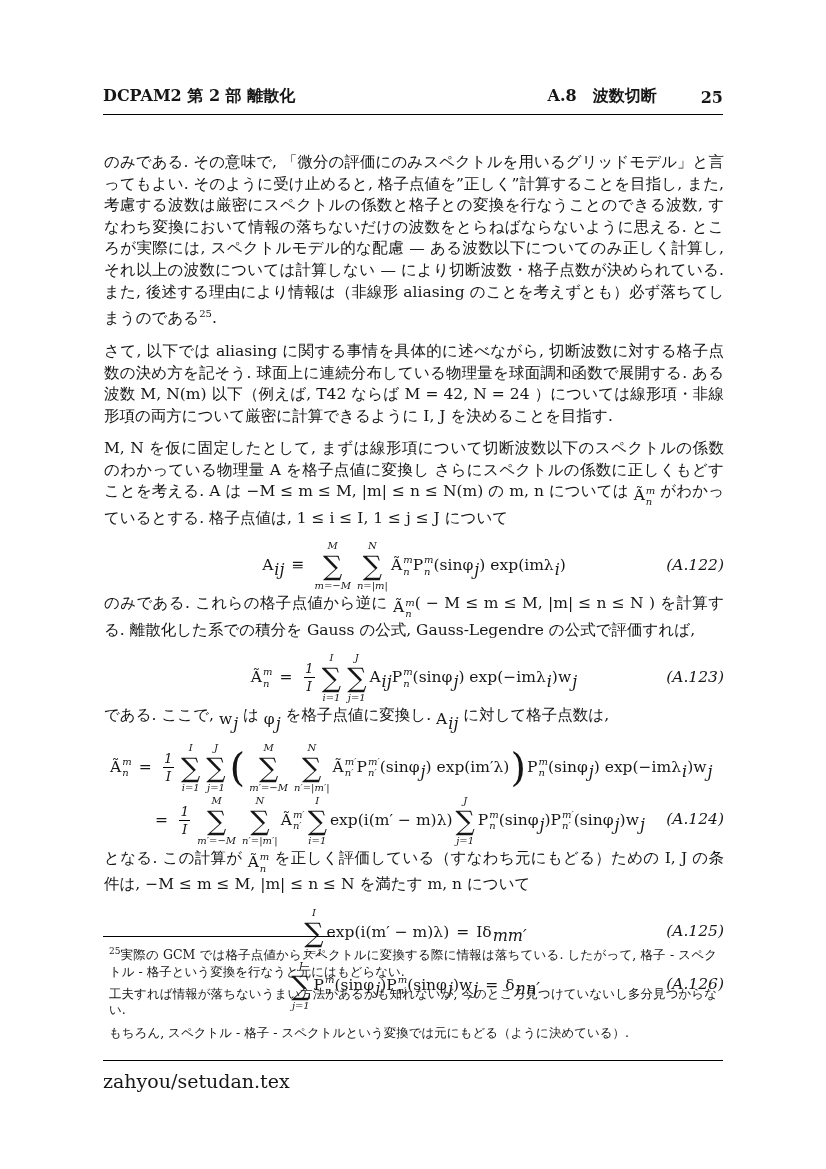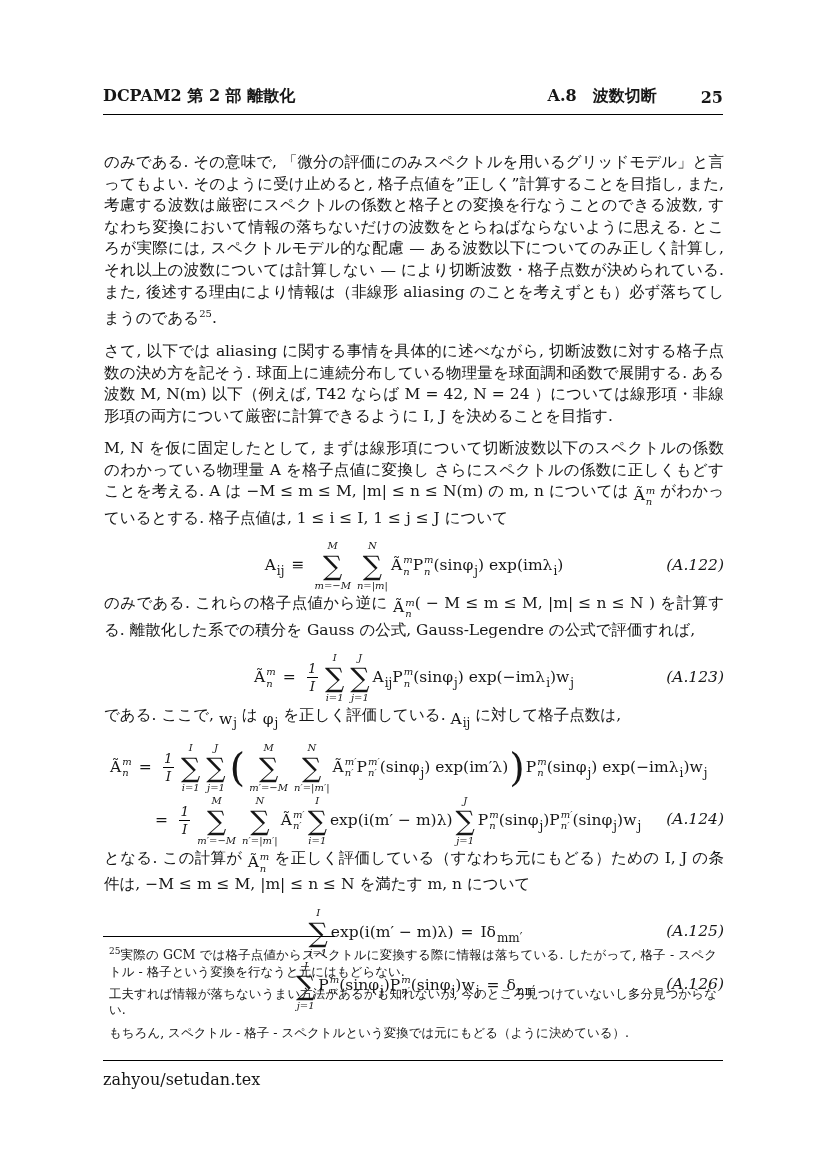--- a/index.html
+++ b/index.html
@@ -17,21 +17,21 @@
   .para{margin:0 0 11px 0;}
   .mt{font-style:normal;}
   .mi{}
   .mo{margin:0 7px;}
   sup{font-size:10px;}
   
   .mss{display:inline-flex;align-items:center;vertical-align:-4px;}
   .mss .base{vertical-align:baseline;}
   .scr{display:inline-flex;flex-direction:column;align-items:flex-start;
        margin-left:1px;font-size:10px;line-height:1.15;font-style:italic;}
-  .subonly{font-size:12px;align-self:flex-end;
+  .subonly{font-size:16px;font-style:italic;align-self:flex-end;
            transform:translateY(4px);margin-left:1px;}
   
   .eq{position:relative;display:flex;align-items:center;justify-content:center;
       margin:2px 0;min-height:50px;font-size:15.5px;line-height:1.1;}
   .eq .eqc{display:inline-flex;align-items:center;white-space:nowrap;}
   .eq .tag{position:absolute;right:0;top:50%;transform:translateY(-50%);font-style:italic;}
   .eqleft{justify-content:flex-start;padding-left:6px;}
   .eqleft2{justify-content:flex-start;padding-left:44px;}
   .msum{display:inline-flex;flex-direction:column;align-items:center;margin:0 3px;}
   .msum .lim{font-size:10px;line-height:1.1;font-style:italic;white-space:nowrap;}
@@ -42,21 +42,21 @@
   .mbig{font-size:40px;font-weight:300;line-height:0;margin:0 1px;}
   
   .footnote{position:absolute;left:103px;width:620px;top:936px;font-size:12.5px;
             line-height:16.4px;text-align:justify;}
   .fnrule{width:232px;border-top:1px solid #000;margin-bottom:5px;}
   .fn{margin:6px;}
   .fn sup{font-size:9px;}
   
   .footer{position:absolute;left:103px;width:620px;top:1060px;
           border-top:1px solid #000;padding-top:9px;display:flex;
-          justify-content:space-between;font-size:16px;}
+          justify-content:space-between;font-size:19px;}
 </style>
 </head>
 <body>
 
 <div class="page">
 
   <div class="header">
     <span>DCPAM2 第 2 部 離散化</span>
     <span class="hright">
       <span>A.8　波数切断</span>
@@ -184,21 +184,21 @@
         </span>
       <span class="tag">(A.123)</span>
     </div>
 
     <p class="para"><span class="mt">である. ここで, </span><span class="mss">
           <span class="base mi">w</span>
           <span class="subonly">j</span>
         </span><span class="mt"> は </span><span class="mss">
           <span class="base mi">φ</span>
           <span class="subonly">j</span>
-        </span><span class="mt"> を正しく評価している. </span><span class="mss">
+        </span><span class="mt"> を格子点値に変換し. </span><span class="mss">
           <span class="base mi">A</span>
           <span class="subonly">ij</span>
         </span><span class="mt"> に対して格子点数は,</span></p>
 
     <div class="eq eqleft">
       <span class="eqc">
           <span class="mss">
             <span class="base mi">Ã</span>
             <span class="scr">
               <span class="u">m</span>

